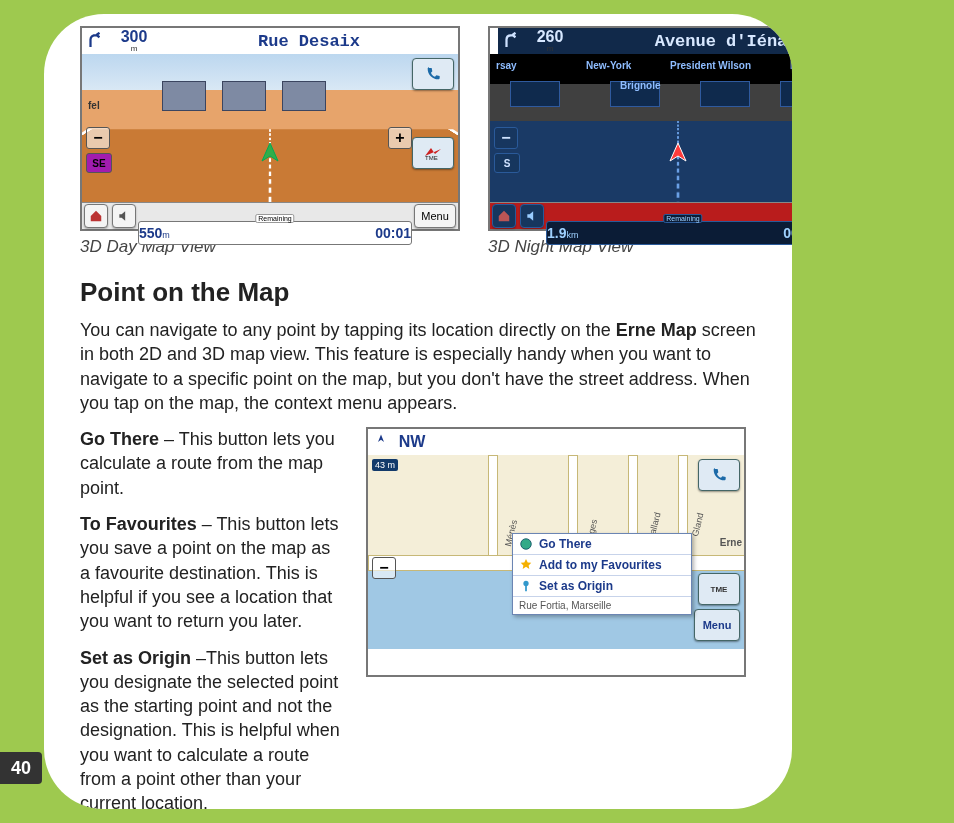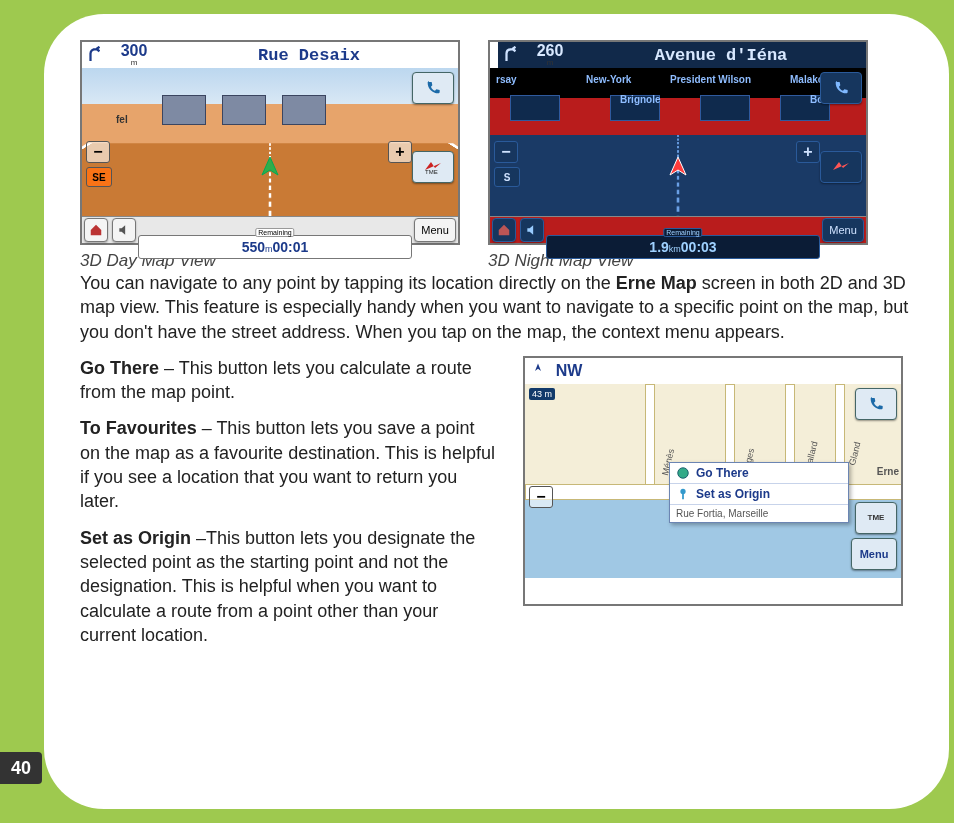--- a/index.html
+++ b/index.html
@@ -1,18 +1,18 @@
 <!DOCTYPE html>
 <html><head>
 <meta charset="utf-8">
 <style>
   html,body{margin:0;padding:0;background:#fff;font-family:Arial,Helvetica,sans-serif;}
   .page{width:954px;height:823px;position:relative;background:#9ec94f;box-sizing:border-box;padding:14px 14px 14px 0;}
   .page-tab{position:absolute;left:0;top:752px;width:42px;height:32px;background:#333;color:#fff;display:flex;align-items:center;justify-content:center;font-weight:bold;font-size:18px;border-top-right-radius:4px;border-bottom-right-radius:4px;}
-  .sheet{position:absolute;left:44px;top:14px;width:905px;height:795px;background:#fff;border-radius:60px;box-sizing:border-box;padding:26px 36px;overflow:hidden;}
+  .sheet{position:absolute;left:44px;top:14px;width:748px;height:795px;background:#fff;border-radius:60px;box-sizing:border-box;padding:12px 36px;overflow:hidden;}
   .row{display:flex;gap:28px;}
   .fig{width:380px;}
   .caption{font-style:italic;font-size:17px;color:#444;margin-top:6px;}
   h2{font-size:26px;font-weight:bold;margin:20px 0 10px 0;color:#222;}
   p{font-size:18px;color:#222;line-height:1.35;margin:0 0 12px 0;}
   .cols{display:flex;gap:24px;align-items:flex-start;}
   .col-left{flex:1;}
   .col-right{width:390px;}
   .b{font-weight:bold;}
   .rl{display:inline;}
@@ -22,42 +22,42 @@
   .gps-top{position:absolute;left:0;right:0;top:0;height:26px;background:rgba(255,255,255,.9);display:flex;align-items:stretch;border-bottom:1px solid #888;}
   .gps-top .arr{width:26px;display:flex;align-items:center;justify-content:center;}
   .gps-top .arr svg{width:18px;height:18px;}
   .gps-top .dist{width:52px;display:flex;flex-direction:column;align-items:center;justify-content:center;line-height:1;}
   .gps-top .dist .n{font-weight:bold;font-size:16px;color:#1c3a8a;}
   .gps-top .dist .u{font-size:8px;color:#333;}
   .gps-top .street{flex:1;display:flex;align-items:center;justify-content:center;font-weight:bold;color:#1c3a8a;font-size:17px;font-family:Liberation Mono, monospace;}
   .gps-map{position:absolute;left:0;right:0;top:26px;bottom:26px;overflow:hidden;}
   .gps-bot{position:absolute;left:0;right:0;bottom:0;height:26px;background:#e8e8e8;display:flex;align-items:center;border-top:1px solid #888;}
   .bot-btn{height:22px;min-width:22px;margin:0 2px;background:#f4f4f4;border:1px solid #777;border-radius:4px;display:flex;align-items:center;justify-content:center;font-size:11px;box-shadow:0 1px 2px rgba(0,0,0,.3);}
-  .bot-mid{flex:2;display:flex;align-items:center;justify-content:center;background:#fff;border:1px solid #777;border-radius:3px;height:22px;position:relative;margin-top:33px;}
+  .bot-mid{flex:2;display:flex;align-items:center;justify-content:space-between;background:#fff;border:1px solid #777;border-radius:3px;height:22px;position:relative;margin-top:33px;}
   .bot-mid .rem{position:absolute;left:50%;top:-8px;transform:translateX(-50%);font-size:7px;background:#fff;padding:0 2px;border:1px solid #999;border-radius:2px;}
   .bot-mid .val{font-weight:bold;font-size:14px;color:#1c3a8a;}
   .bot-mid .val small{font-size:9px;font-weight:normal;}
   .side-btn{position:absolute;width:40px;height:30px;background:#dfeaf4;border:1px solid #466;border-radius:4px;box-shadow:0 1px 2px rgba(0,0,0,.4);display:flex;align-items:center;justify-content:center;}
   .side-phone{right:4px;top:4px;}
   .side-tme{right:4px;bottom:34px;}
   .zoom-minus{position:absolute;left:4px;bottom:54px;width:22px;height:20px;border:1px solid #555;border-radius:3px;background:#fff9;display:flex;align-items:center;justify-content:center;font-weight:bold;}
   .zoom-plus{position:absolute;right:46px;bottom:54px;width:22px;height:20px;border:1px solid #555;border-radius:3px;background:#fff9;display:flex;align-items:center;justify-content:center;font-weight:bold;}
-  .compass{position:absolute;left:4px;bottom:30px;width:24px;height:18px;background:#f97316;border:1px solid #555;border-radius:3px;font-size:10px;font-weight:bold;display:flex;align-items:center;justify-content:center;}
+  .compass{position:absolute;left:4px;bottom:30px;width:24px;height:18px;background:#a21caf;border:1px solid #555;border-radius:3px;font-size:10px;font-weight:bold;display:flex;align-items:center;justify-content:center;}
   .arrow-cursor{position:absolute;left:50%;bottom:34px;transform:translateX(-50%);}
 
   
   .day-map{background:#e7a46b;}
   .day-road{position:absolute;left:-40px;right:-40px;height:120px;background:#c97a35;transform:perspective(200px) rotateX(55deg);bottom:-14px;border-left:6px solid #fff;border-right:6px solid #fff;}
   .day-lane{position:absolute;left:50%;top:0;bottom:0;width:0;border-left:2px dashed #fff;transform:translateX(-50%);}
   .day-sky{position:absolute;left:0;right:0;top:0;height:36px;background:linear-gradient(#bcd7ef,#d9e8f5);}
   .bldg{position:absolute;bottom:92px;width:42px;height:28px;background:#7e8aa3;border:1px solid #3b4560;}
-  .lbl{position:absolute;font-size:10px;color:#333;font-weight:bold;margin-left:28px;}
+  .lbl{position:absolute;font-size:10px;color:#333;font-weight:bold;}
 
   
-  .night-map{background:#b91c1c;}
+  .night-map{background:#404040;}
   .night-sky{position:absolute;left:0;right:0;top:0;height:30px;background:#000;}
   .night-road{position:absolute;left:-60px;right:-60px;bottom:-24px;height:150px;background:#1a3a66;border-left:4px solid #6aa0e6;border-right:4px solid #6aa0e6;transform:perspective(220px) rotateX(58deg);}
   .night-lane{position:absolute;left:50%;top:0;bottom:0;width:0;border-left:2px dashed #6aa0e6;transform:translateX(-50%);}
   .nbldg{position:absolute;bottom:96px;width:48px;height:24px;background:#0f2a4d;border:1px solid #2f5a9e;}
   .nlbl{position:absolute;font-size:10px;color:#8fbdff;font-weight:bold;}
   .gps.night .gps-top{background:#11294a;border-color:#234;margin-left:8px;}
   .gps.night .gps-top .street,.gps.night .gps-top .dist .n{color:#d8e8ff;}
   .gps.night .gps-bot{background:#b91c1c;}
   .gps.night .bot-btn{background:#16365e;border-color:#2a5a9a;color:#cfe2ff;}
   .gps.night .bot-mid{background:#0b1c36;border-color:#2a5a9a;}
@@ -217,20 +217,21 @@
               <span class="val"><span>1.9</span><small>km</small></span>
               <span class="val">00:03</span>
             </div>
             <div class="bot-btn" style="min-width:40px">Menu</div>
           </div>
         </div>
         <div class="caption">3D Night Map View</div>
       </div>
     </div>
 
+    <h2>Point on the Map</h2>
     <p>
       <span class="rl">You can navigate to any point by tapping its location directly on the </span><span class="b rl">Erne Map</span><span class="rl"> screen in both 2D and 3D map view. This feature is especially handy when you want to navigate to a specific point on the map, but you don't have the street address. When you tap on the map, the context menu appears.</span>
     </p>
 
     <div class="cols">
       <div class="col-left">
         <p><span class="b rl">Go There</span><span class="rl"> – This button lets you calculate a route from the map point.</span></p>
         <p><span class="b rl">To Favourites</span><span class="rl"> – This button lets you save a point on the map as a favourite destination. This is helpful if you see a location that you want to return you later.</span></p>
         <p><span class="b rl">Set as Origin</span><span class="rl"> –This button lets you designate the selected point as the starting point and not the designation. This is helpful when you want to calculate a route from a point other than your current location.</span></p>
       </div>
@@ -276,20 +277,26 @@
 
             <div class="ctx-menu">
               <div class="mi">
                 <span class="ic"><svg viewBox="0 0 16 16">
                       <circle cx="8" cy="8" r="6" fill="#3a8" stroke="#156"></circle>
                     </svg></span>
                 <span>Go There</span>
               </div>
               <div class="mi">
                 <span class="ic"><svg viewBox="0 0 16 16">
+                      <path fill="#f5b000" d="M8 1l2 4 4 .5-3 3 .8 4L8 10l-3.8 2.5.8-4-3-3L6 5z"></path>
+                    </svg></span>
+                <span>Add to my Favourites</span>
+              </div>
+              <div class="mi">
+                <span class="ic"><svg viewBox="0 0 16 16">
                       <circle cx="8" cy="5" r="3" fill="#39c"></circle>
                       <rect x="7" y="7" width="2" height="7" fill="#39c"></rect>
                     </svg></span>
                 <span>Set as Origin</span>
               </div>
               <div class="mi">
                 <span>Rue Fortia, Marseille</span>
               </div>
             </div>
           </div>

